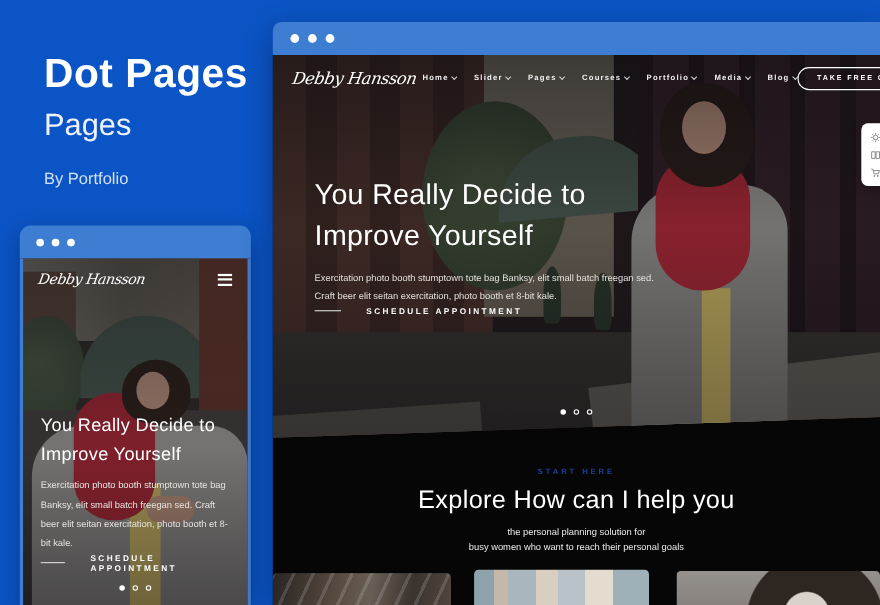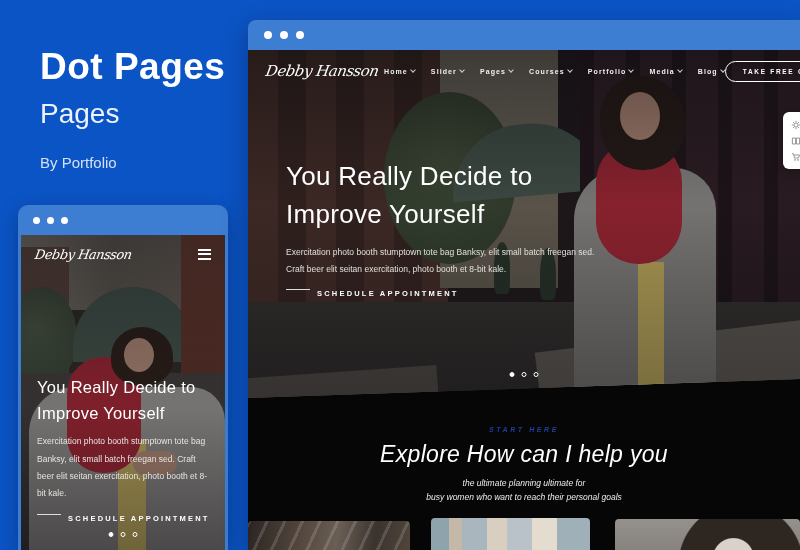--- a/index.html
+++ b/index.html
@@ -52,21 +52,21 @@
               justify-content:space-between; align-items:center; padding:0 14px; }
   .script { font-family:"DejaVu Serif", serif; font-style:italic; color:#fff;
             transform:skewX(-10deg); letter-spacing:-.5px; white-space:nowrap; }
   .m-logo { font-size:13px; }
   .hamburger { cursor:pointer; }
   .hamburger i { display:block; width:13px; height:2px; background:#fff; margin:2.5px 0; }
 
   .m-hero { position:absolute; left:16px; top:140px; width:176px; color:#fff; }
   .m-hero h3 { margin:0; font-size:16.5px; font-weight:500; line-height:1.55; letter-spacing:.3px; }
   .m-hero p { margin:7px 0 0; font-size:8.5px; line-height:2.05; color:#e6e3df; }
-  .schedule { display:flex; align-items:flex-start; gap:7px; margin-top:11px; color:#fff;
+  .schedule { display:flex; align-items:center; gap:23px; color:#fff;
               font-size:7.5px; font-weight:bold; letter-spacing:2.2px; text-decoration:none; }
   .dash { width:24px; height:1px; background:#ddd; display:inline-block; }
 
   .dots { position:absolute; left:50%; transform:translateX(-50%); display:flex; gap:7px; }
   .m-dots { top:297px; }
   .sdot { width:5px; height:5px; border-radius:50%; border:1px solid #fff; }
   .sdot.active { background:#fff; }
 
   
   .desktop { position:absolute; left:248px; top:20px; width:552px; height:530px;
@@ -111,21 +111,21 @@
   .chev { width:4px; height:4px; border-right:1px solid #cfcfcf; border-bottom:1px solid #cfcfcf;
           transform:rotate(45deg); margin-top:-2px; }
   .d-cta { flex:none; border:1px solid #fff; border-radius:20px; color:#fff; font-size:6.5px;
            font-weight:bold; letter-spacing:1.7px; padding:6px 17px; text-decoration:none; }
 
   .d-hero-text { position:absolute; left:38px; top:108px; width:330px; color:#fff; }
   .d-hero-text h2 { margin:0; font-size:26px; font-weight:500; line-height:1.45; letter-spacing:.3px; }
   .d-hero-text p { width:312px; margin:11px 0 0; font-size:8.5px; line-height:1.95; color:#e2dfdb; }
   .d-dots { top:322px; }
 
-  .explore { position:absolute; top:376px; left:0; right:0; text-align:center; color:#fff;font-style:italic; }
+  .explore { position:absolute; top:376px; left:0; right:0; text-align:center; color:#fff; }
   .eyebrow { font-size:7px; font-weight:bold; letter-spacing:2.6px; color:#1e3f9e; }
   .explore h3 { margin:8px 0 9px; font-size:23px; font-weight:500; letter-spacing:.3px; }
   .explore p { margin:0; font-size:8.5px; line-height:1.6; color:#ececec; }
 
   .cards { position:absolute; bottom:0; left:0; right:0; height:32px; }
   .card { position:absolute; bottom:0; border-radius:4px 4px 0 0; }
   .card1 { left:0; width:162px; height:29px;
            background:repeating-linear-gradient(115deg, rgba(255,255,255,.14) 0 3px, rgba(255,255,255,0) 3px 16px),
                       linear-gradient(100deg,#2a2422,#56493f 35%,#6a5f55 55%,#3a332e 78%,#51463c); }
   .card2 { left:183px; width:159px; height:32px;
@@ -275,21 +275,21 @@
         <div class="dots d-dots">
           <span class="sdot active"></span>
           <span class="sdot"></span>
           <span class="sdot"></span>
         </div>
       </div>
 
       <section class="explore">
         <div class="eyebrow">START HERE</div>
         <h3>Explore How can I help you</h3>
-        <p><span>the ultimate planning ultimate for</span><br><span>busy women who want to reach their personal goals</span></p>
+        <p><span>the personal planning solution for</span><br><span>busy women who want to reach their personal goals</span></p>
       </section>
 
       <div class="cards">
         <div class="card card1"></div>
         <div class="card card2"></div>
         <div class="card card3"></div>
       </div>
 
     </div>
   </section>

